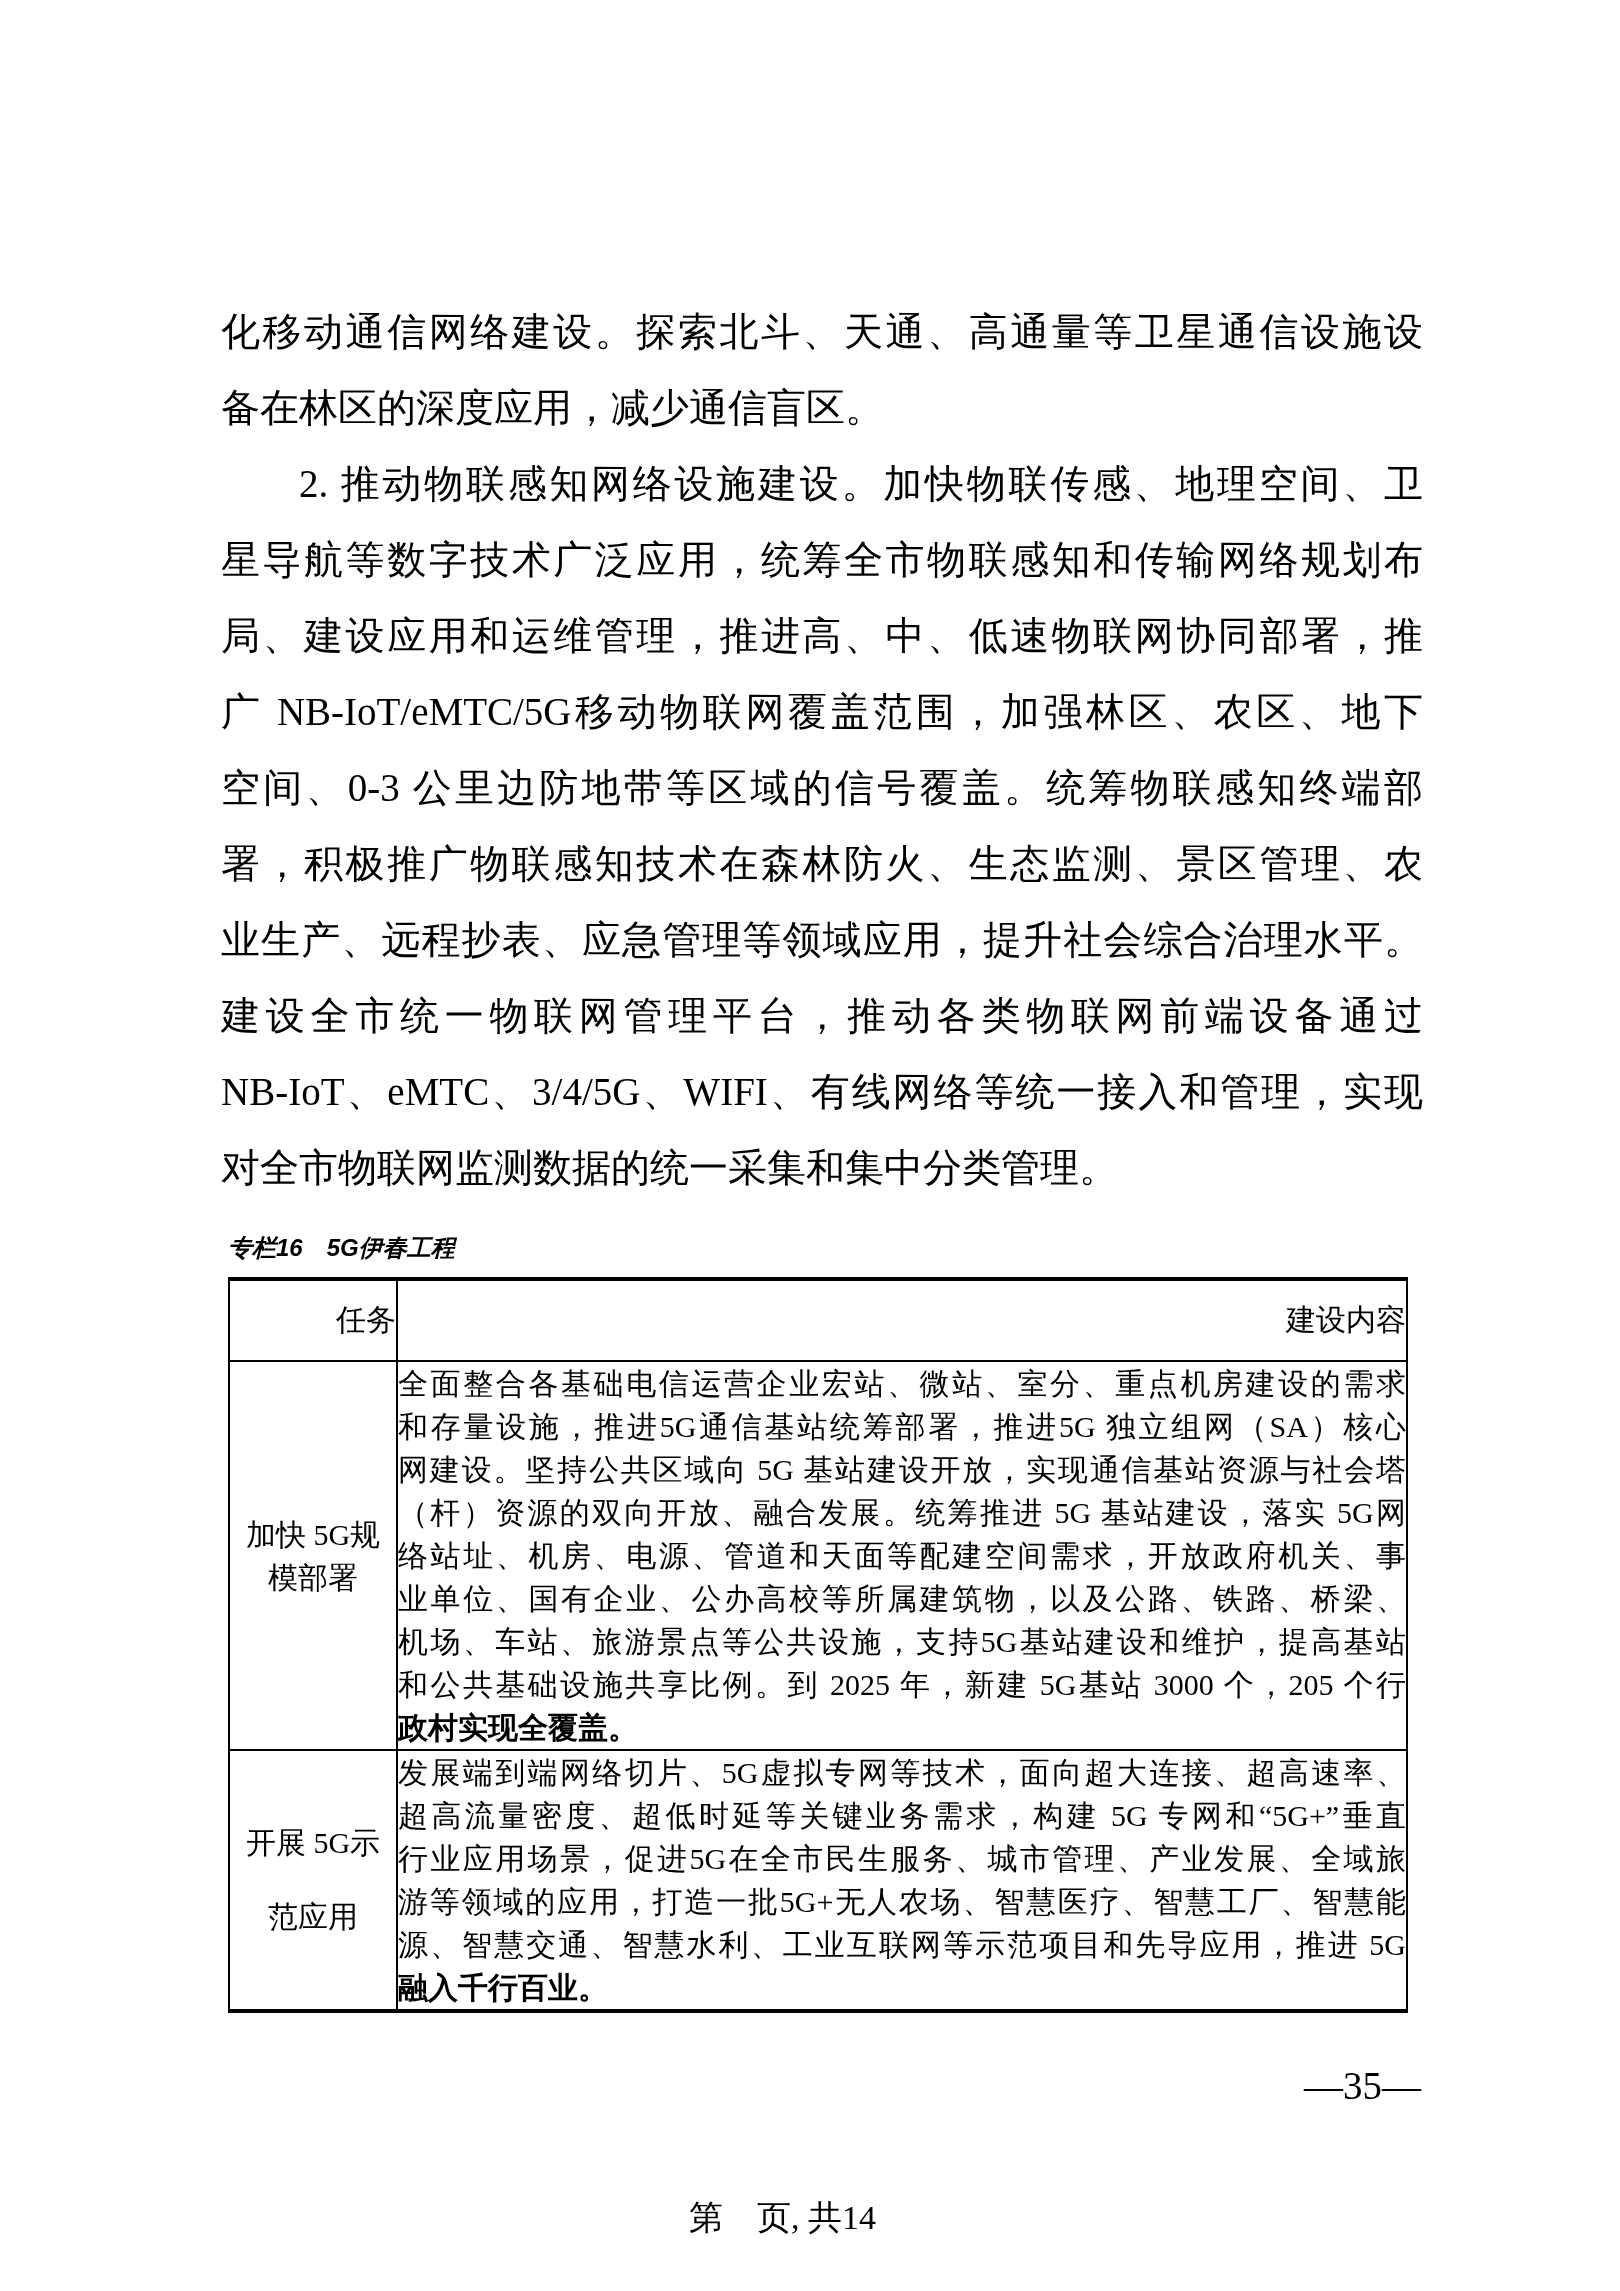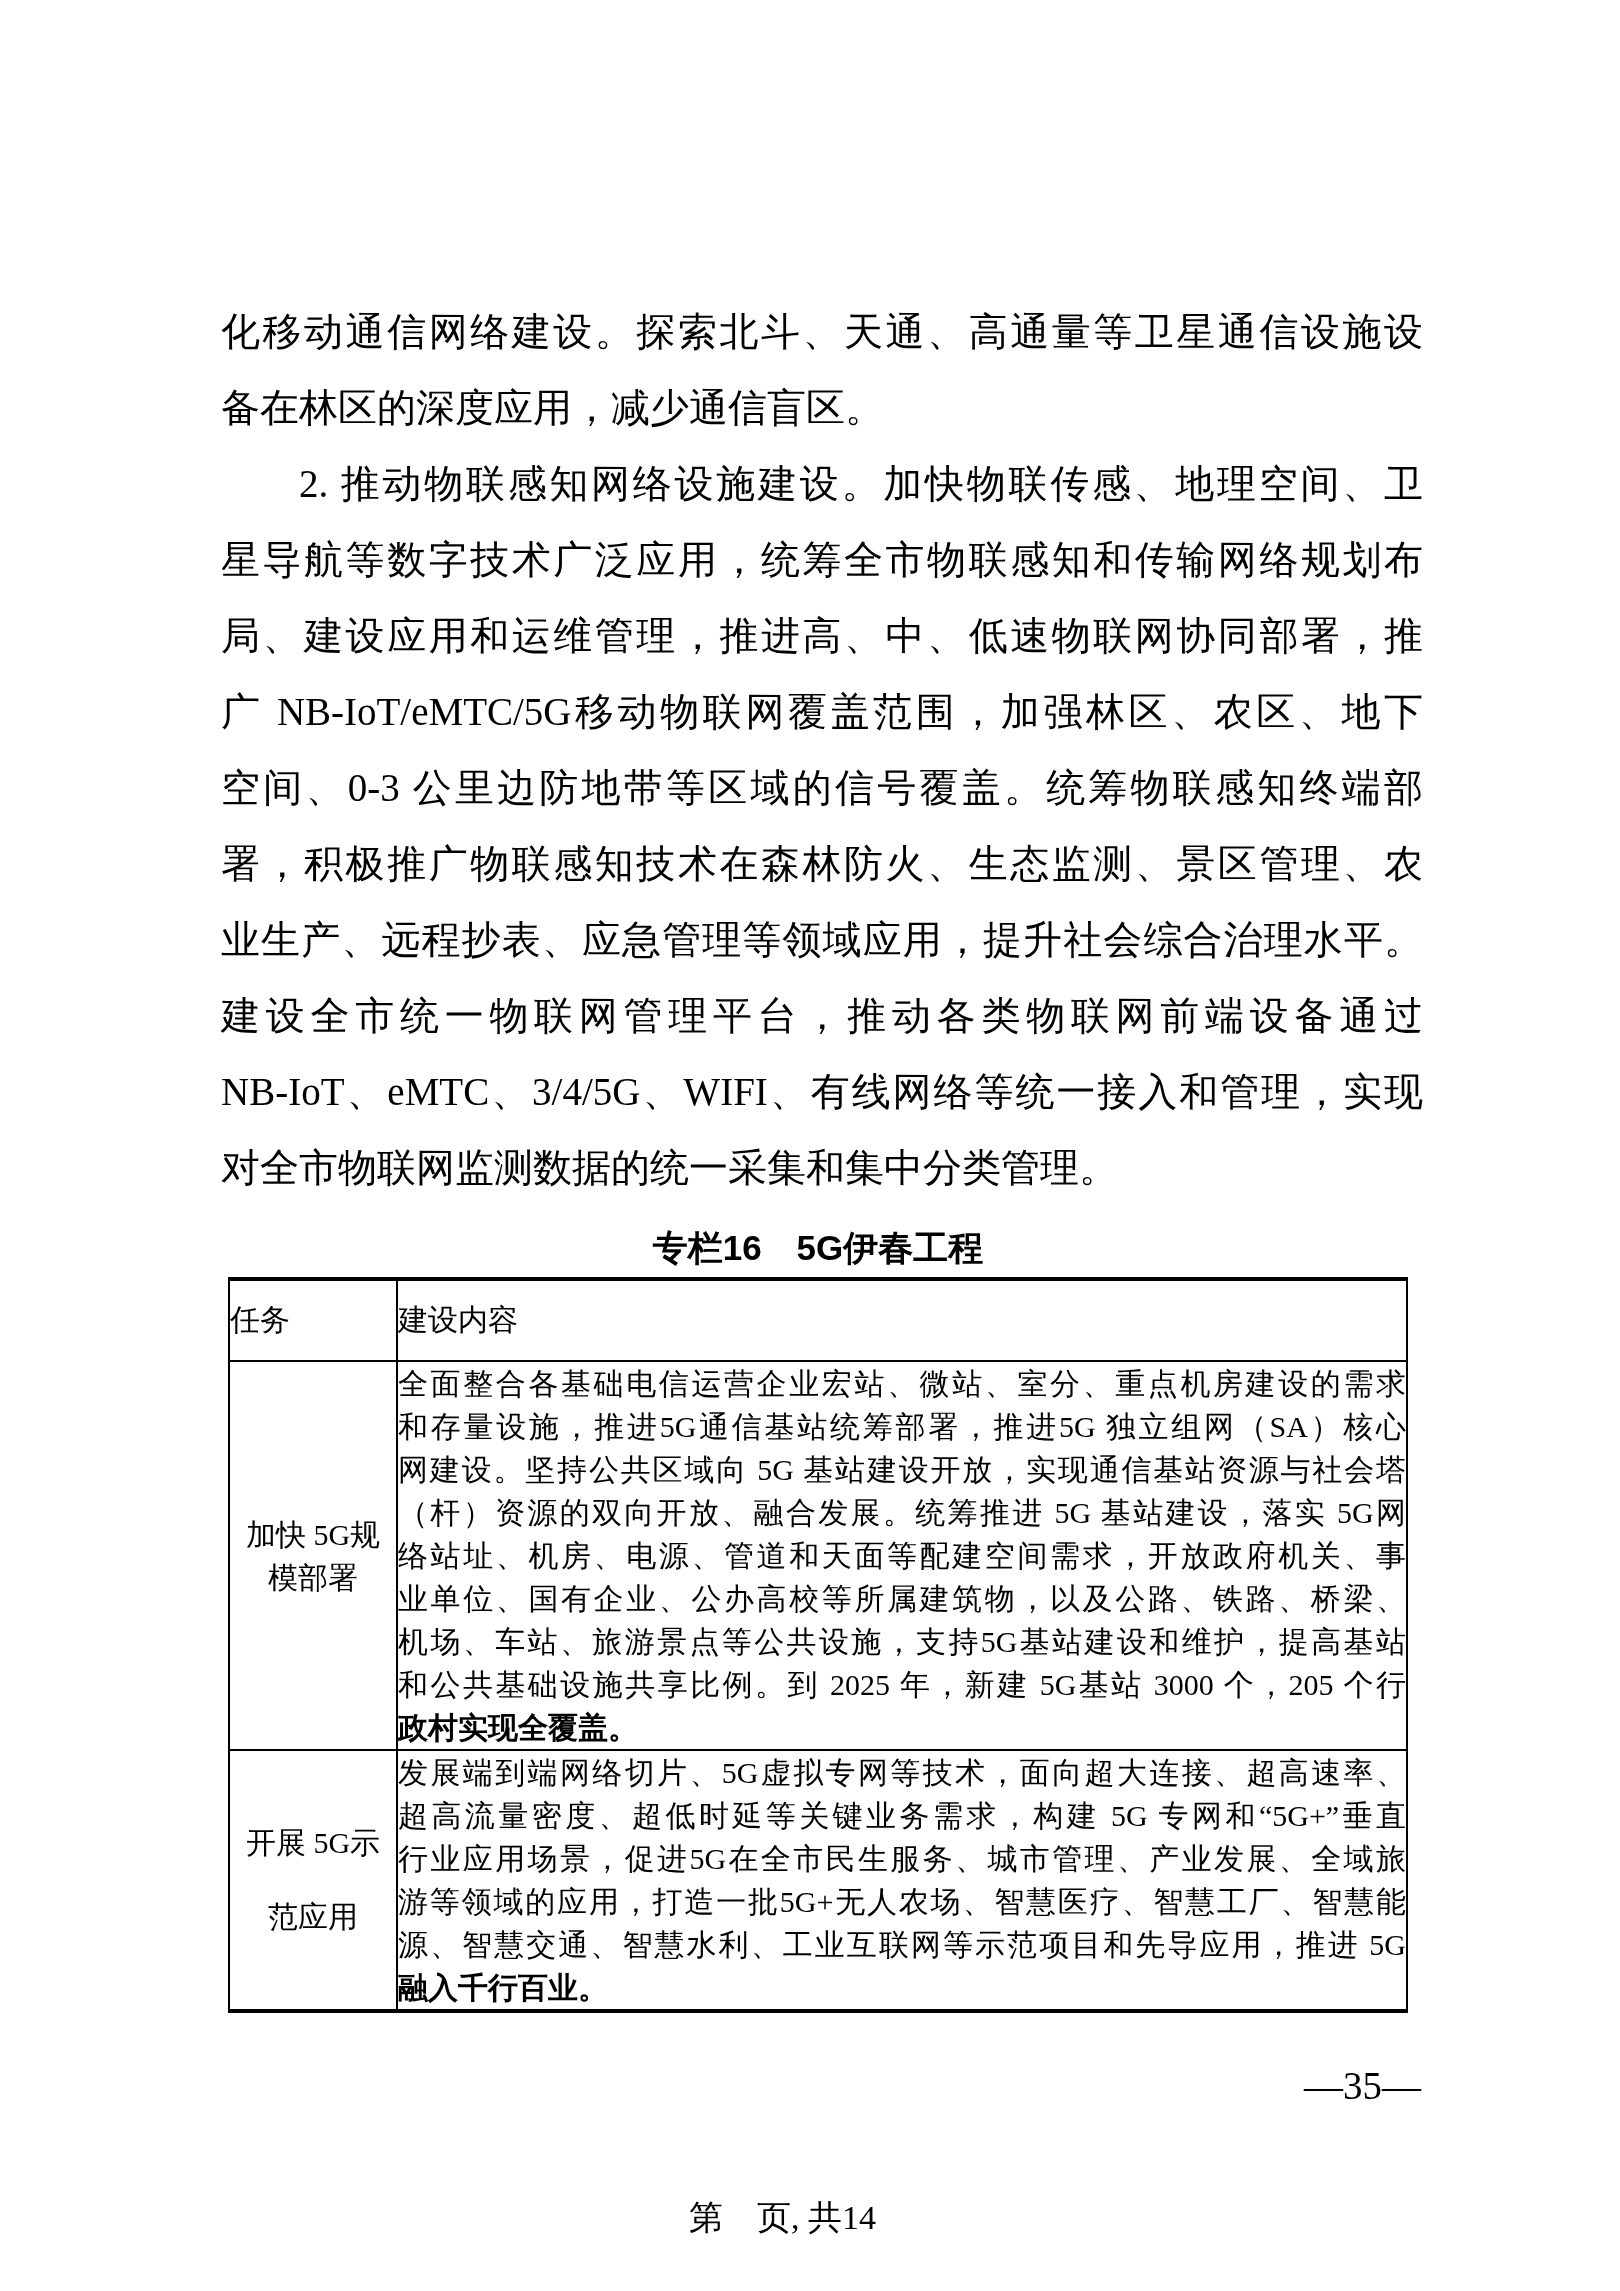--- a/index.html
+++ b/index.html
@@ -21,37 +21,38 @@
     height:76px;line-height:76px;
     white-space:nowrap;overflow:hidden;
     text-align:justify;text-align-last:justify;
     -webkit-text-justify:inter-character;text-justify:inter-character;
   }
   .line.last{text-align-last:left;}
   .para.indented .line.first{text-indent:78px;}
   
   .box-title{
     position:absolute;left:228px;top:1225px;width:1180px;
-    text-align:center;font-size:35px;font-weight:bold;
+    font-size:24px;font-weight:bold;
     height:45px;line-height:45px;
     font-family:"Liberation Sans","DejaVu Sans",sans-serif;
+    font-style:italic;
   }
   
   .box-table{
     position:absolute;left:228px;top:1277px;width:1180px;
     border-collapse:collapse;table-layout:fixed;
     border-top:4.9px solid var(--ink,#000);
     border-bottom:4.9px solid var(--ink,#000);
     border-left:2px solid var(--ink,#000);
     border-right:2px solid var(--ink,#000);
     font-size:30px;
   }
   .box-table th,.box-table td{border:2px solid var(--ink,#000);padding:0;}
   .box-table th{
-    height:79px;font-weight:normal;font-size:30px;text-align:left;vertical-align:middle;
+    height:79px;font-weight:normal;font-size:30px;text-align:right;vertical-align:middle;
   }
   .col-task{width:168px;}
   .task-cell{text-align:center;vertical-align:middle;border-radius:24px;}
   .task-line{height:43px;line-height:43px;white-space:nowrap;}
   .box-table tbody tr:nth-child(2) .task-line{height:74px;line-height:74px;}
   .content-cell{vertical-align:top;padding:2.9px 12.7px 2px 12.7px;}
   .cline{
     height:43px;line-height:43px;
     white-space:nowrap;overflow:hidden;
     text-align:justify;text-align-last:justify;

